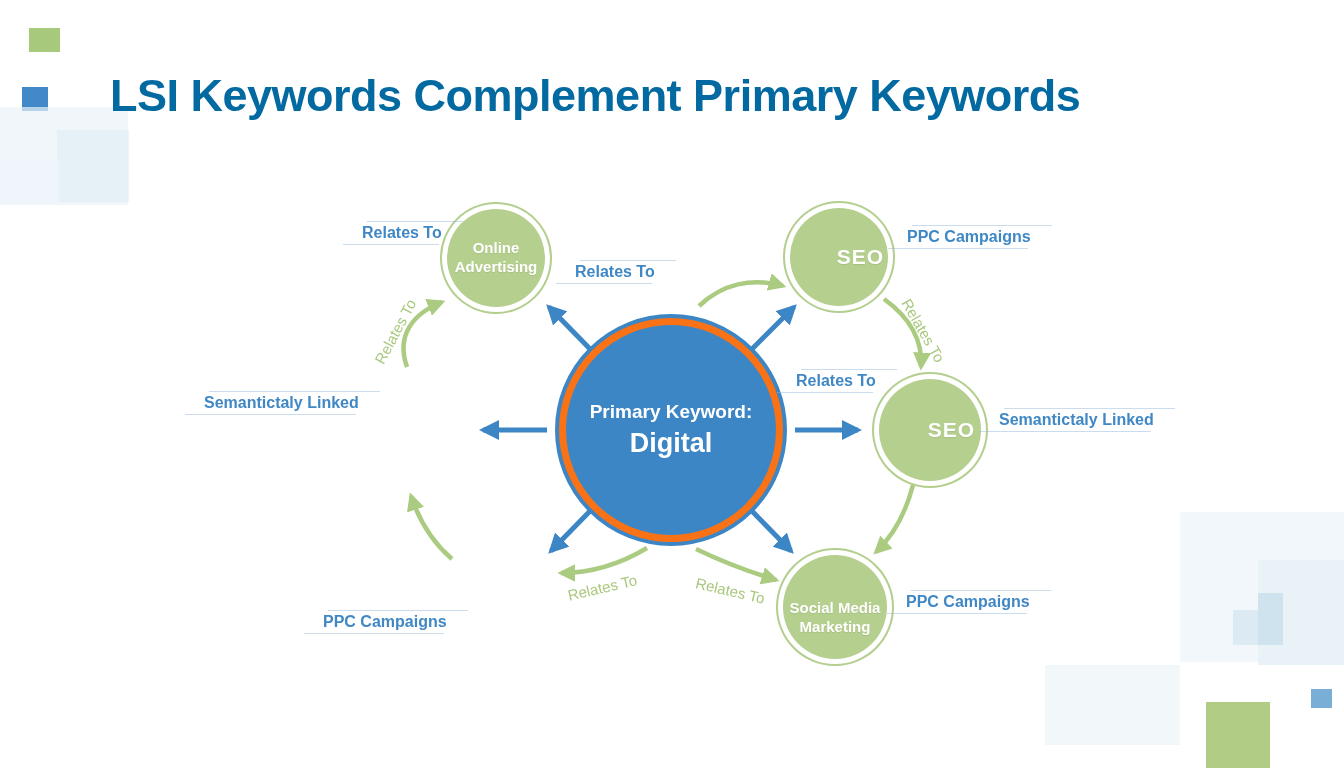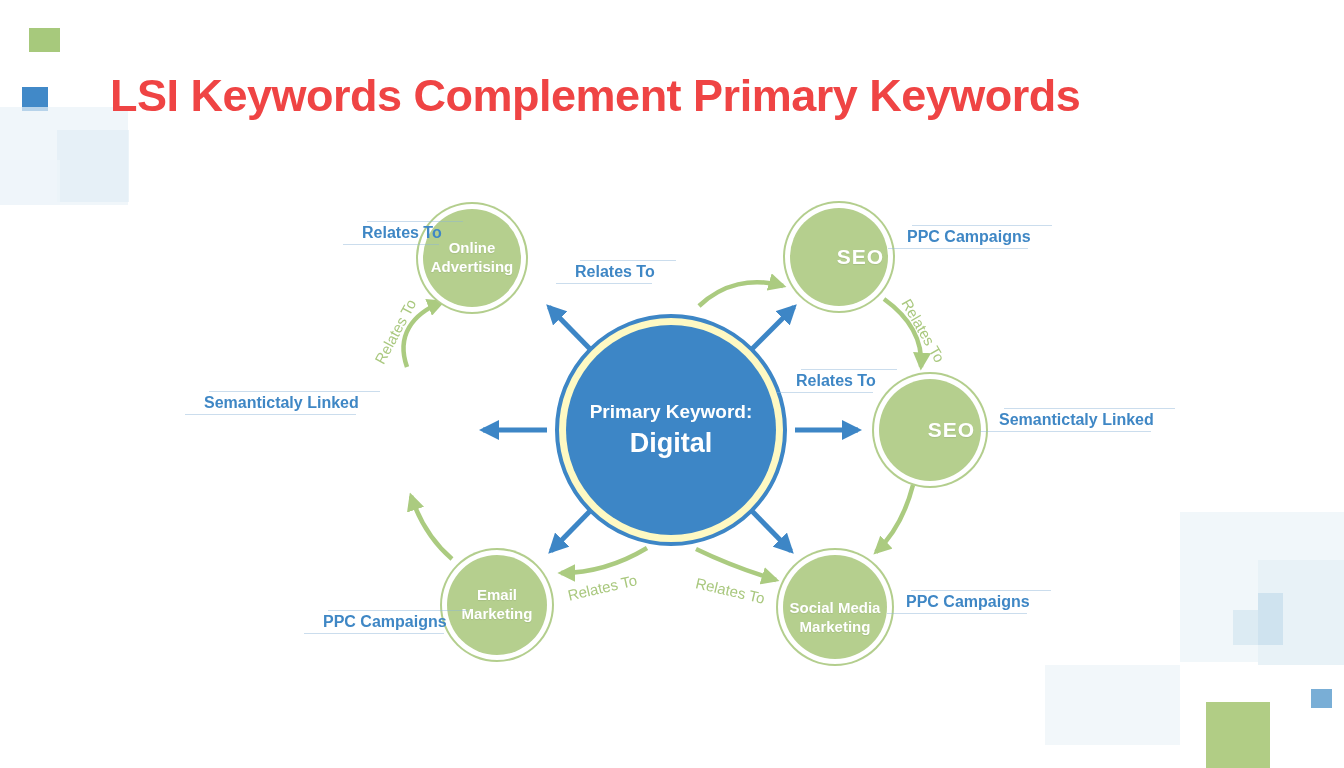--- a/index.html
+++ b/index.html
@@ -4,36 +4,36 @@
 <style>
   html,body{margin:0;padding:0;}
   body{font-family:"Liberation Sans", sans-serif; background:#ffffff;}
   .stage{position:relative;width:1344px;height:768px;background:#ffffff;overflow:hidden;}
 
   
   .deco{position:absolute;}
 
   
   .title{position:absolute;left:110px;top:40px;font-size:45px;font-weight:bold;
-         color:#ef4444;letter-spacing:-0.5px;white-space:nowrap;}
+         color:#0369a1;letter-spacing:-0.5px;white-space:nowrap;}
 
   
   .arrows{position:absolute;left:0;top:0;width:1344px;height:768px;}
 
   
   .node{position:absolute;border-radius:50%;background:#ffffff;
         border:2px solid rgba(166,197,121,0.85);box-sizing:border-box;}
   .node .fill{position:absolute;inset:5px;border-radius:50%;background:#b5cf8e;
         display:flex;align-items:center;justify-content:center;text-align:center;}
   .node .lbl{color:#ffffff;font-weight:bold;font-size:15px;line-height:1.25;
         padding:0 8px;text-shadow:0 1px 1px rgba(0,0,0,0.08);}
   .node .lbl.seo{font-size:21px;letter-spacing:1px;margin-left:43px;}
 
   .center-node{position:absolute;left:555px;top:314px;width:232px;height:232px;
-        border-radius:50%;background:#fef9c3;border:4px solid #3d86c6;box-sizing:border-box;}
+        border-radius:50%;background:#f97316;border:4px solid #3d86c6;box-sizing:border-box;}
   .center-node .fill{position:absolute;inset:7px;border-radius:50%;background:#3d86c6;
         display:flex;flex-direction:column;align-items:center;justify-content:center;
         text-align:center;color:#ffffff;}
   .center-node .prefix{font-size:19px;font-weight:bold;margin-bottom:4px;}
   .center-node .kw{font-size:27px;font-weight:bold;line-height:1.2;}
 
   
   .rel-label{position:absolute;font-weight:bold;font-size:16px;color:#3f87c5;
         padding:2px 5px;white-space:nowrap;}
   .rel-label::before{content:"";position:absolute;left:10px;right:-16px;top:-1px;
@@ -91,38 +91,33 @@
     <path d="M 452,559 C 431,541 419,520 411,496" fill="none" stroke="#abcb80" stroke-width="4.5" marker-end="url(#mgreen)"></path>
   </svg>
 
   <div class="center-node">
     <div class="fill">
       <div class="prefix">Primary Keyword:</div>
       <div class="kw">Digital</div>
     </div>
   </div>
 
-  <div class="node" style="left:416px;top:202px;width:112px;height:112px;">
+  <div class="node" style="left:440px;top:202px;width:112px;height:112px;">
     <div class="fill">
         <span class="lbl">Online Advertising</span>
       </div>
   </div>
   <div class="node" style="left:783px;top:201px;width:112px;height:112px;">
     <div class="fill">
         <span class="lbl seo">SEO</span>
       </div>
   </div>
   <div class="node" style="left:872px;top:372px;width:116px;height:116px;">
     <div class="fill">
         <span class="lbl seo">SEO</span>
-      </div>
-  </div>
-  <div class="node" style="left:440px;top:548px;width:114px;height:114px;">
-    <div class="fill">
-        <span class="lbl">Email Marketing</span>
       </div>
   </div>
   <div class="node" style="left:776px;top:548px;width:118px;height:118px;">
     <div class="fill">
         <span class="lbl" style="padding:0 6px;margin-top:22px;">Social Media Marketing</span>
       </div>
   </div>
 
   <div class="rel-label" style="left:357px;top:222px;">Relates To</div>
   <div class="rel-label" style="left:570px;top:261px;">Relates To</div>

